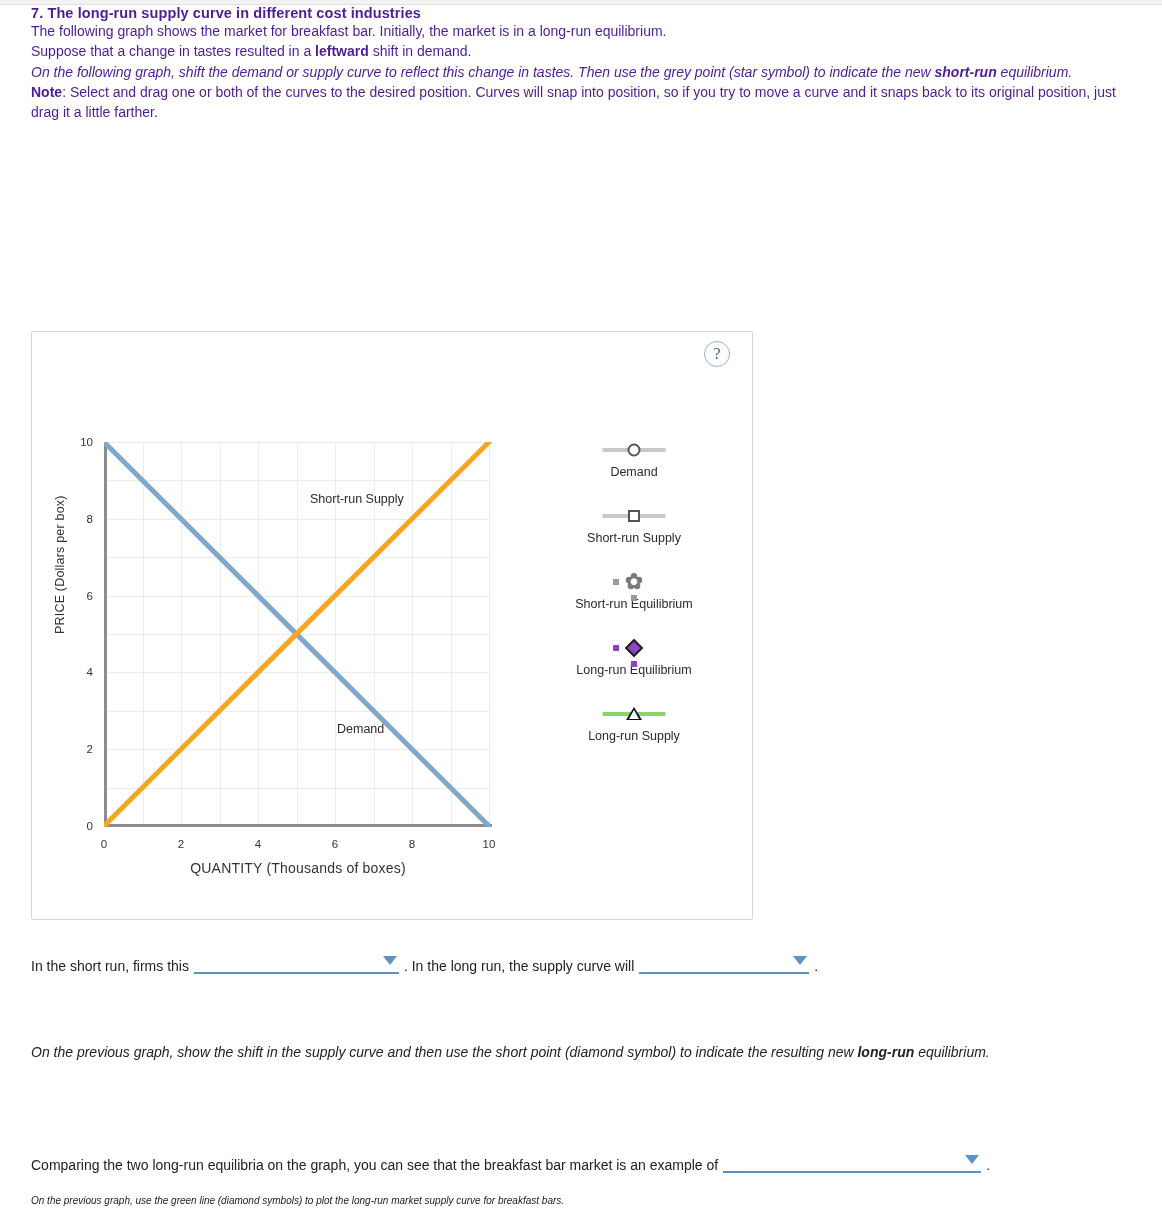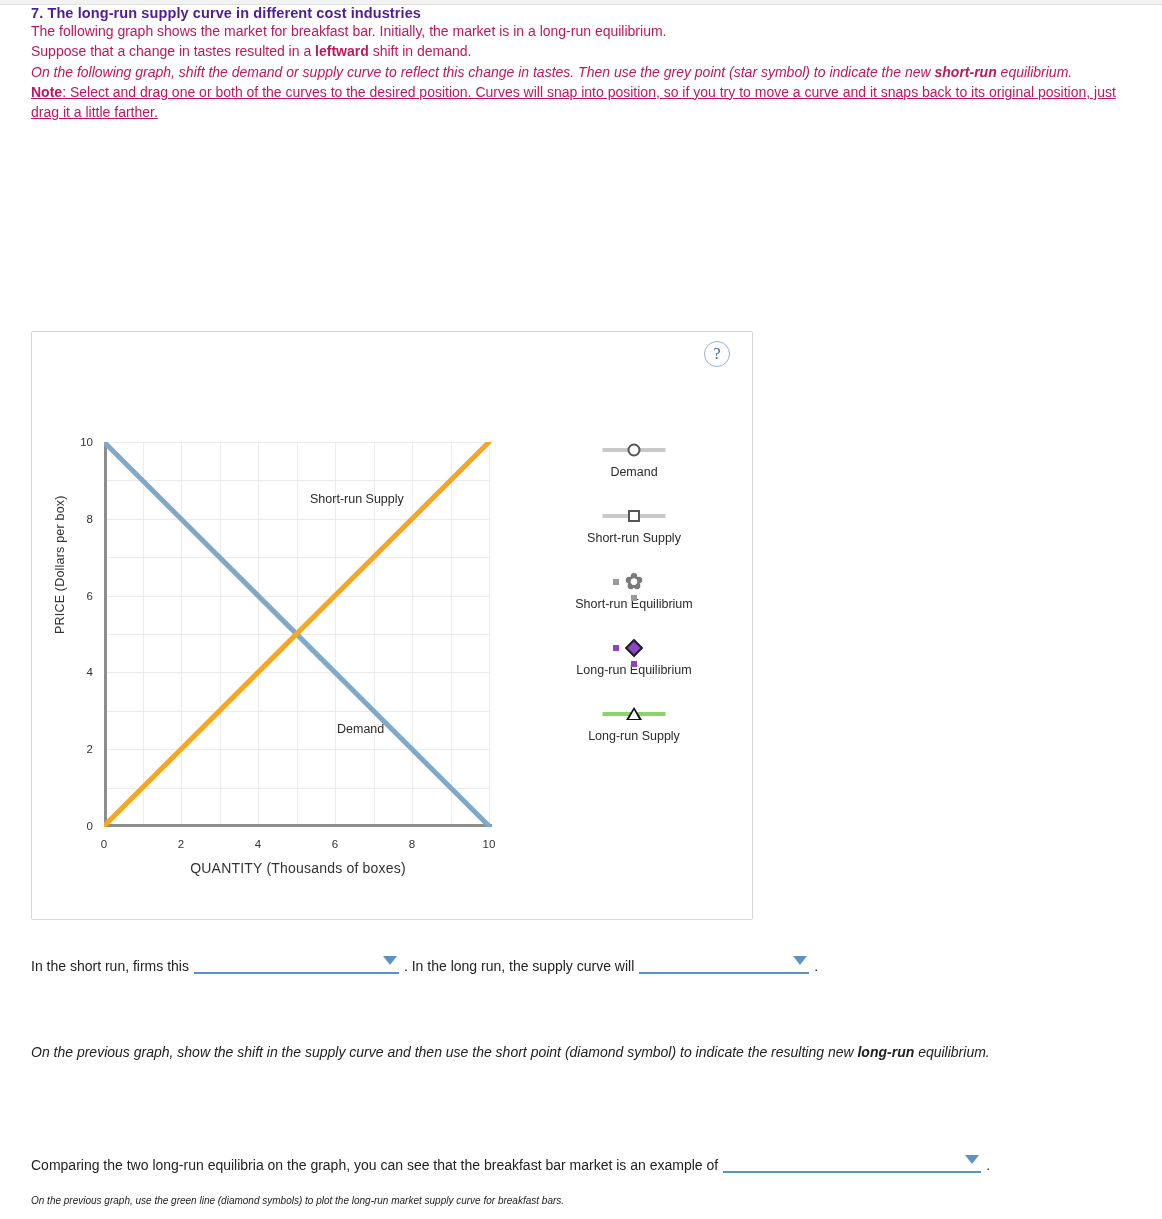--- a/index.html
+++ b/index.html
@@ -30,34 +30,33 @@
     font-size: 14.5px;
     font-weight: bold;
     color: #4c1d95;
     letter-spacing: .1px;
   }
 
   p.body-text {
     margin: 0 0 0 31px;
     font-size: 14px;
     line-height: 1.45;
-    color: #be185d;
+    color: #4c1d95;
     max-width: 1105px;
   }
   .p1 { margin-top: 33px; }
   .p2 { margin-top: 28px; }
   .p-italic {
     margin-top: 44px;
     font-style: italic;
     line-height: 1.95;
   }
   .p-note {
     margin-top: 32px;
     line-height: 1.95;
-    text-decoration: underline;
   }
   b, strong { font-weight: bold; }
 
   
   .graph-panel {
     position: absolute;
     left: 31px; top: 331px;
     width: 722px; height: 589px;
     border: 1px solid #d7d7d7;
     background: #ffffff;

